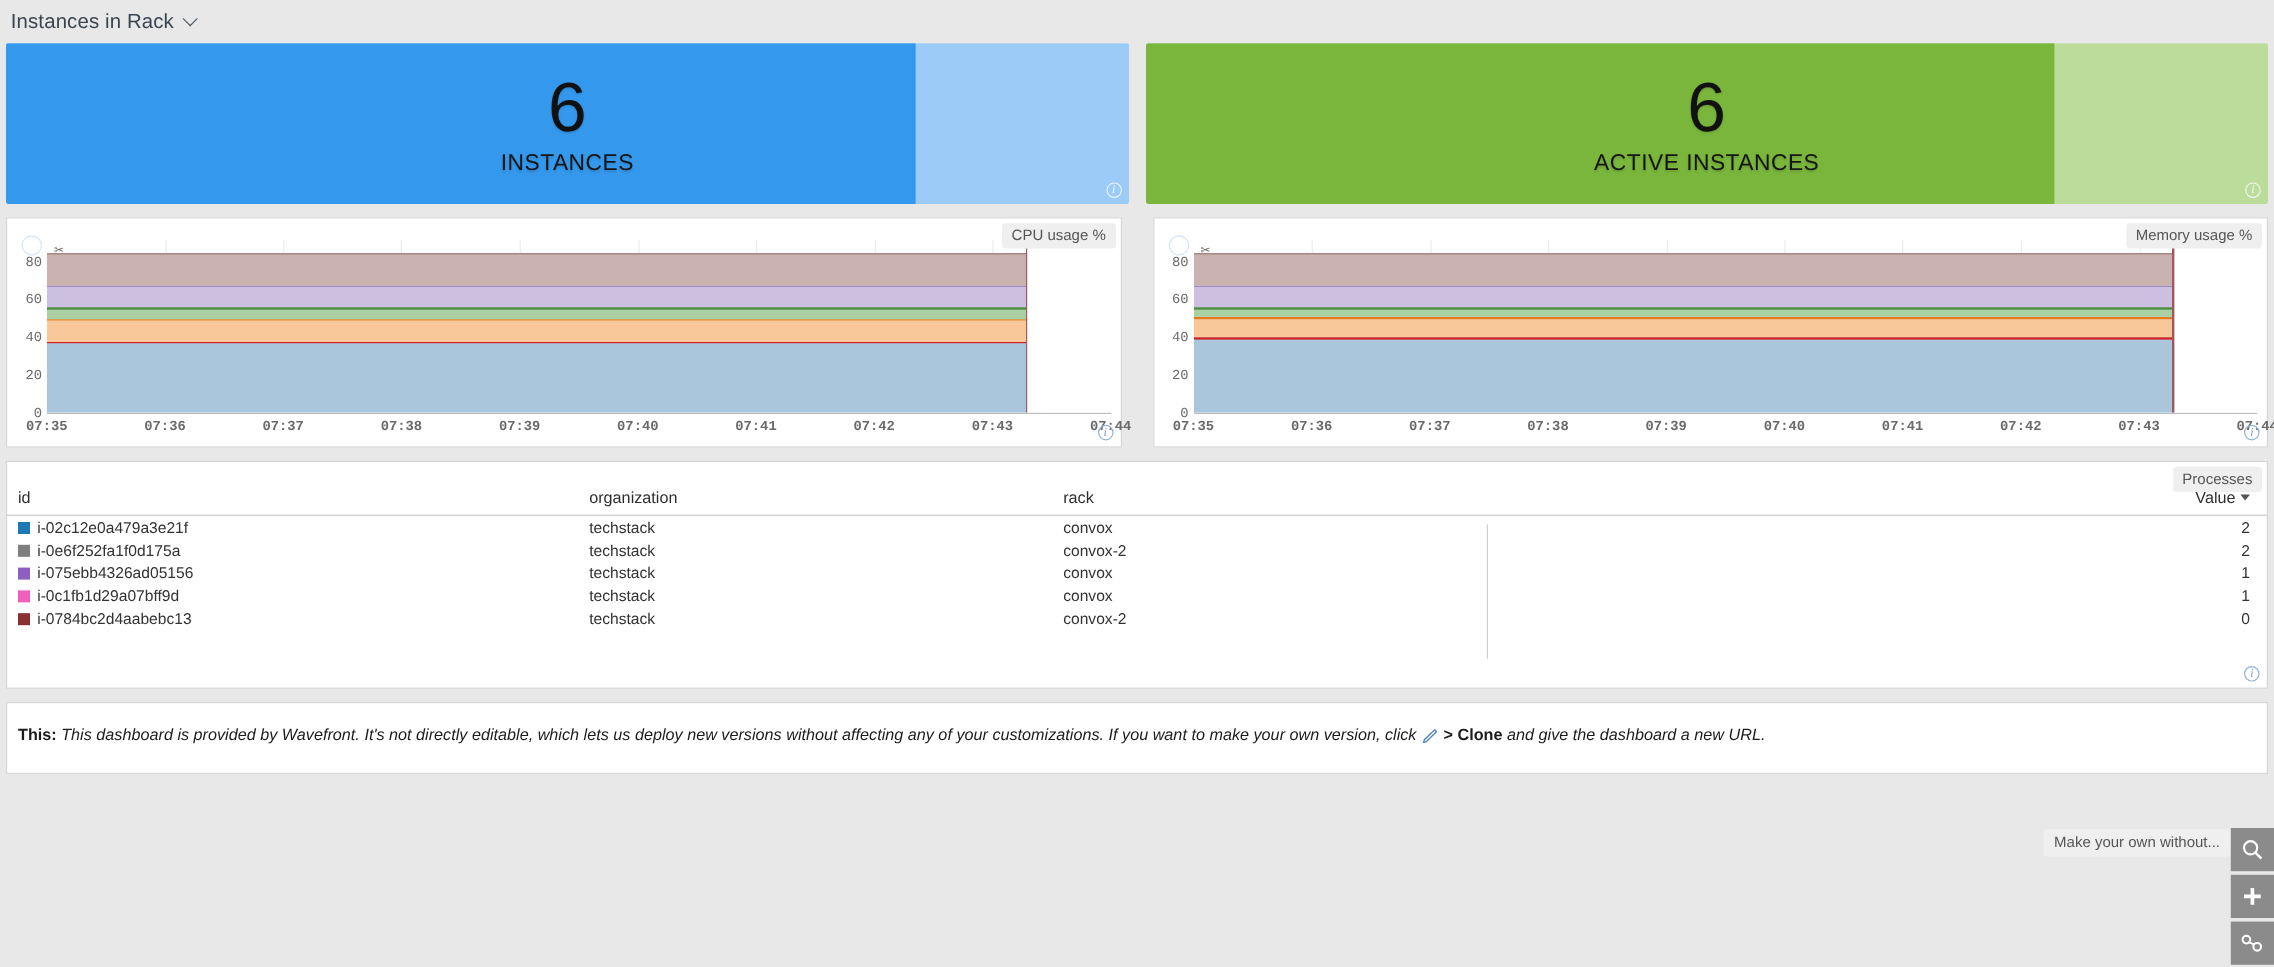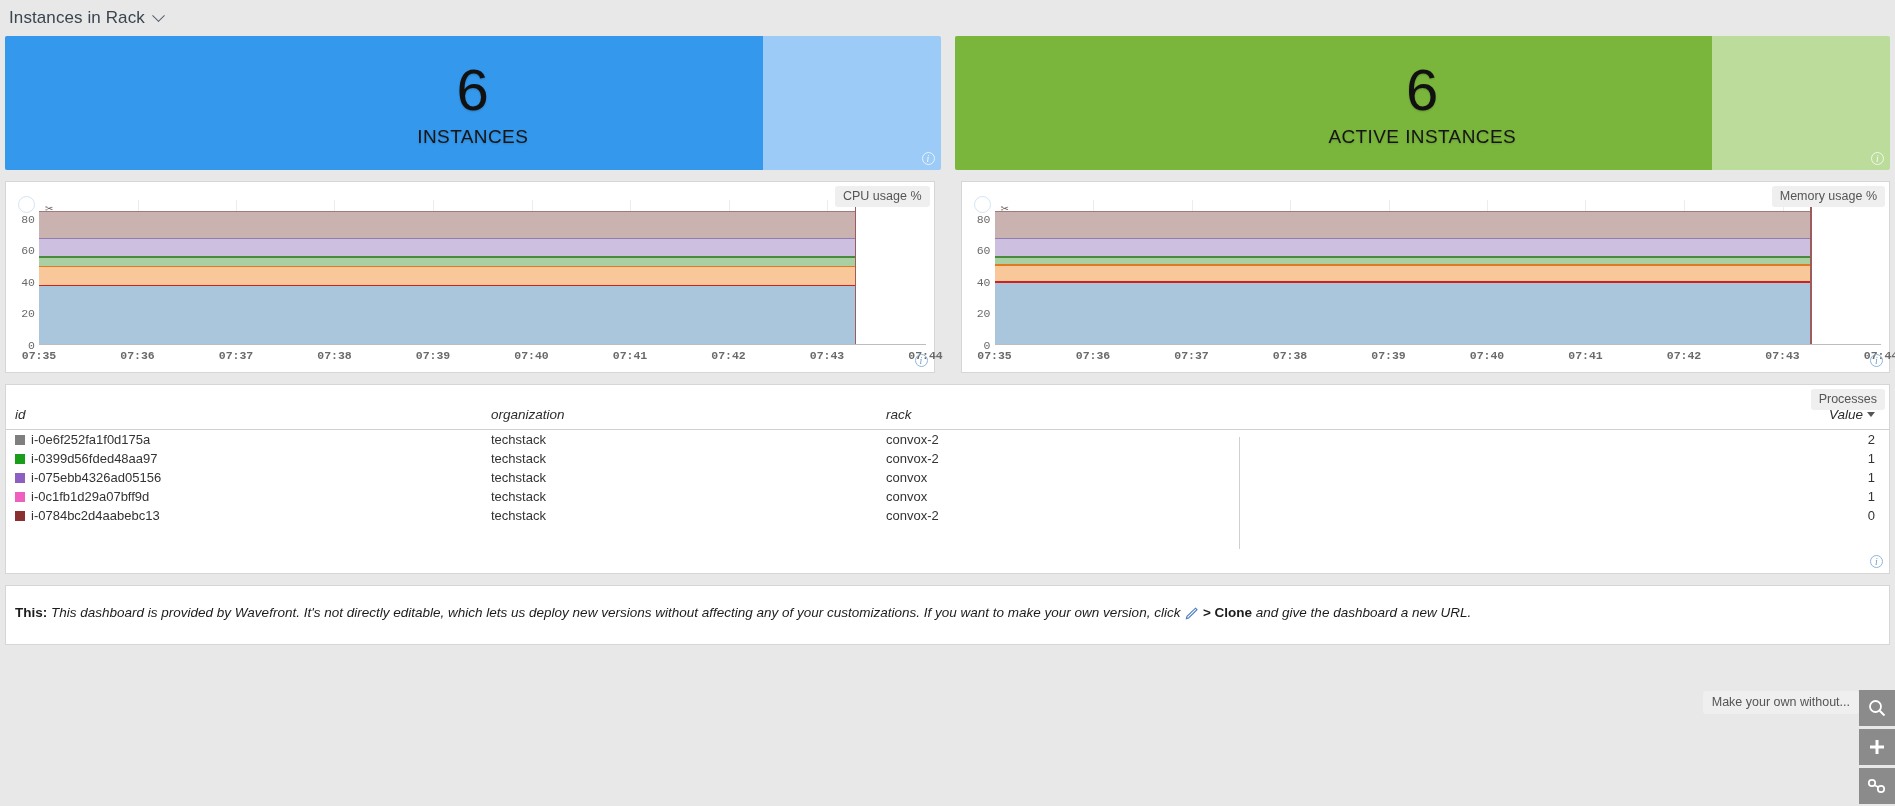--- a/index.html
+++ b/index.html
@@ -110,21 +110,21 @@
     font-size: 11.5px; color: #6a6a6a; white-space: nowrap;
     font-family: "Liberation Mono", monospace;
     font-weight: bold;
   }
 
   
   .table-panel { margin: 11px 5px 0; height: 190px; }
   table.proc { width: 100%; border-collapse: collapse; table-layout: fixed; }
   table.proc th {
     text-align: left; font-size: 13.5px; font-weight: 400; color: #2d2d2d;
-    padding: 22px 0 7px 0; border-bottom: 1px solid #d0d0d0; font-style: italic;
+    padding: 22px 0 7px 0; border-bottom: 1px solid #d0d0d0;
   }
   table.proc th.val { text-align: right; padding-right: 14px; }
   table.proc td {
     font-size: 13px; color: #333; padding: 1.5px 0; height: 19px;
   }
   table.proc td.val { text-align: right; padding-right: 14px; }
   .sw {
     display: inline-block; width: 10px; height: 10px;
     margin-right: 6px; vertical-align: -1px;
   }
@@ -315,30 +315,30 @@
         <th class="col-id">id</th>
         <th class="col-org">organization</th>
         <th class="col-rack">rack</th>
         <th class="col-val val">
           <span>Value</span><span class="sortcaret"></span>
         </th>
       </tr>
     </thead>
     <tbody id="proc-body">
         <tr>
+          <td class="col-id" style="padding-left:9px"><span class="sw" style="background:#1f77b4"></span><span>i-02c12e0a479a3e21f</span></td>
+          <td class="col-org">techstack</td>
+          <td class="col-rack">convox</td>
+          <td class="col-val val">2</td>
+        </tr>
+        <tr>
           <td class="col-id" style="padding-left:9px"><span class="sw" style="background:#7f7f7f"></span><span>i-0e6f252fa1f0d175a</span></td>
           <td class="col-org">techstack</td>
           <td class="col-rack">convox-2</td>
           <td class="col-val val">2</td>
-        </tr>
-        <tr>
-          <td class="col-id" style="padding-left:9px"><span class="sw" style="background:#1a9e1a"></span><span>i-0399d56fded48aa97</span></td>
-          <td class="col-org">techstack</td>
-          <td class="col-rack">convox-2</td>
-          <td class="col-val val">1</td>
         </tr>
         <tr>
           <td class="col-id" style="padding-left:9px"><span class="sw" style="background:#8c5fc0"></span><span>i-075ebb4326ad05156</span></td>
           <td class="col-org">techstack</td>
           <td class="col-rack">convox</td>
           <td class="col-val val">1</td>
         </tr>
         <tr>
           <td class="col-id" style="padding-left:9px"><span class="sw" style="background:#ef5fbe"></span><span>i-0c1fb1d29a07bff9d</span></td>
           <td class="col-org">techstack</td>

